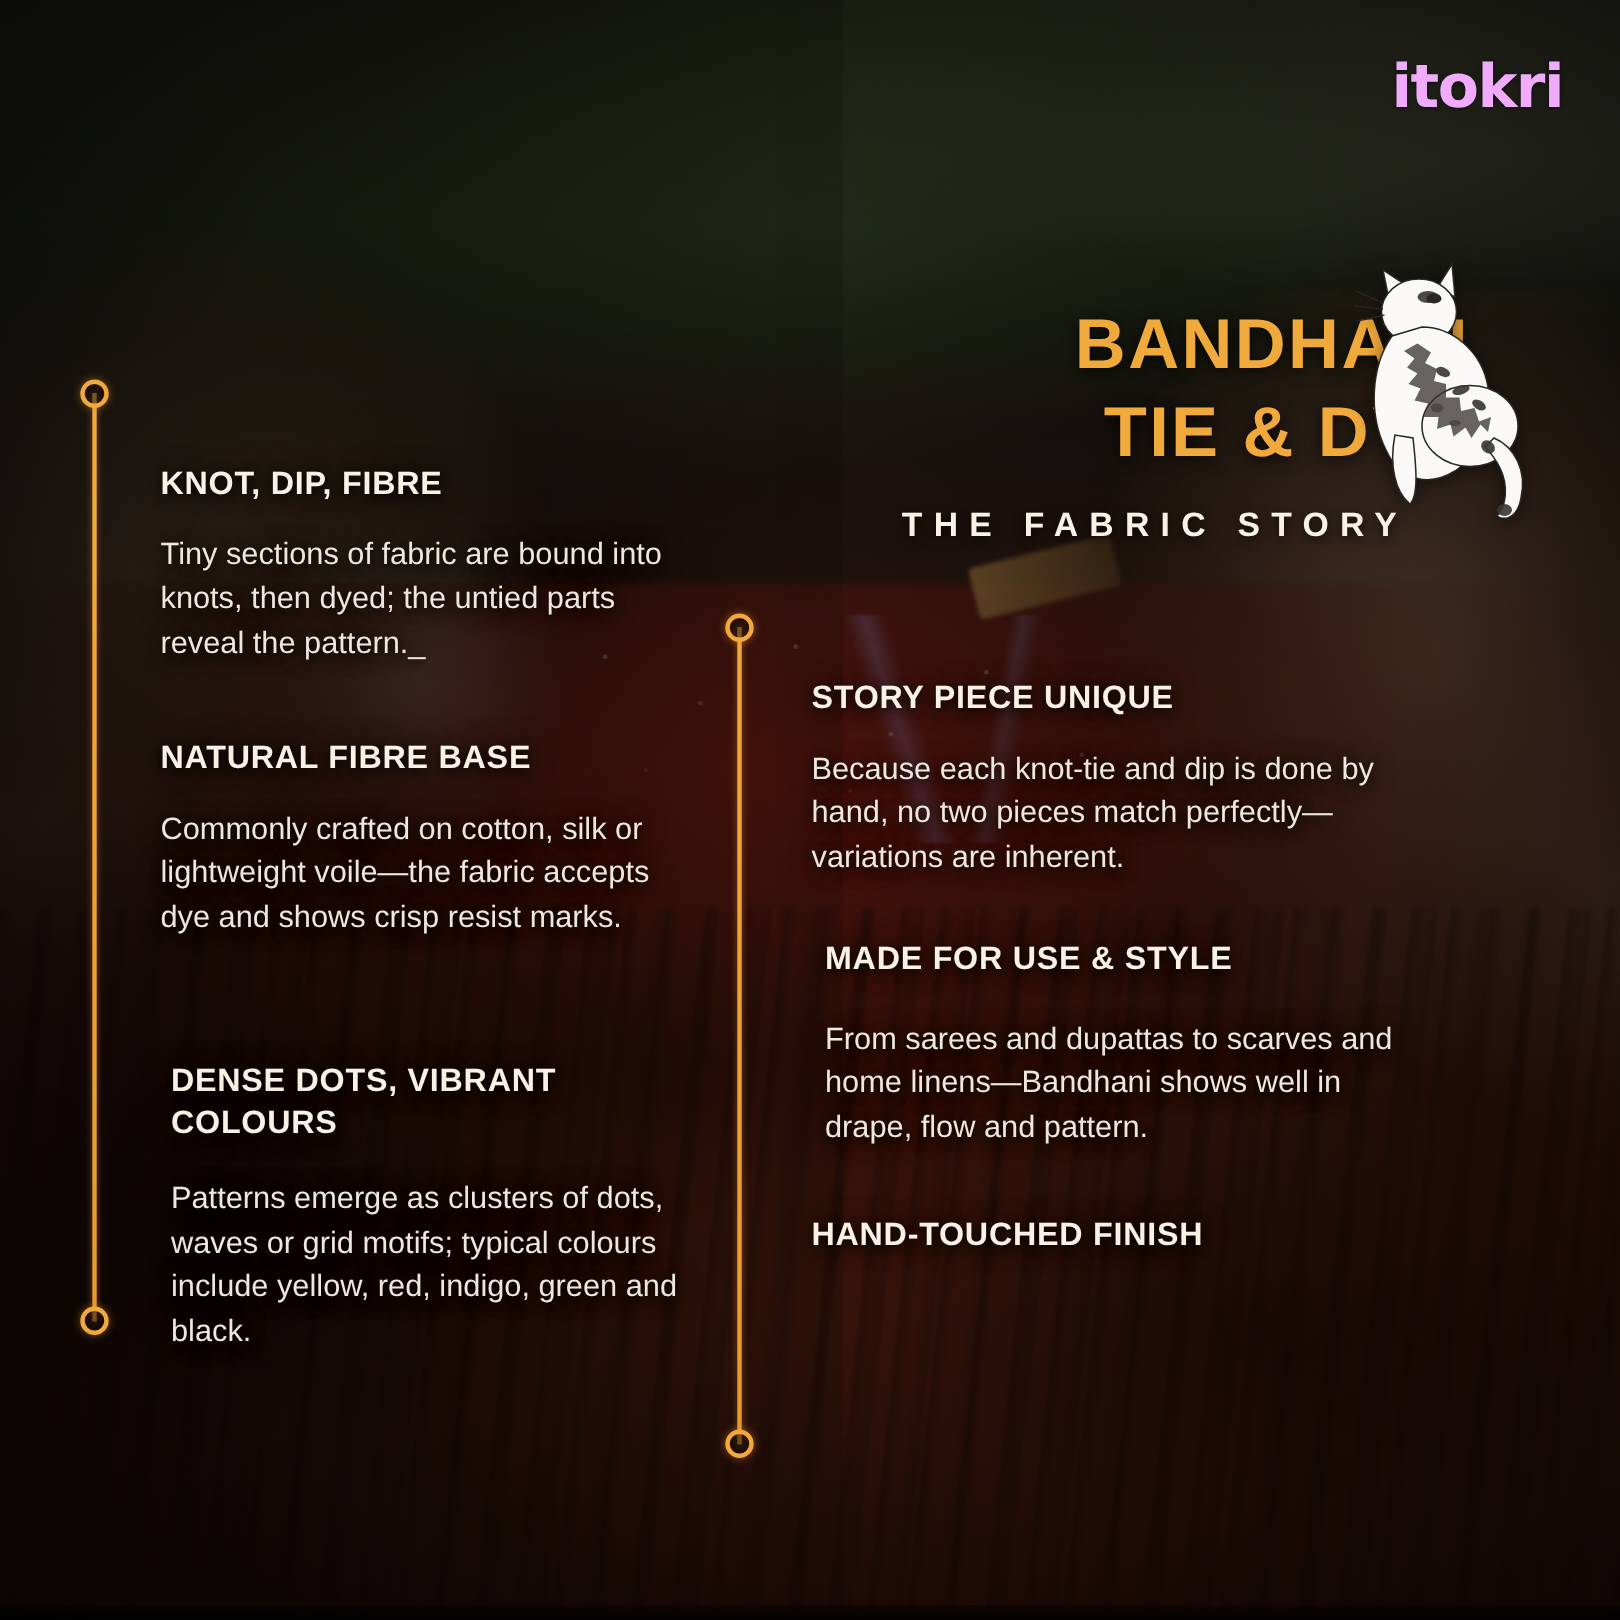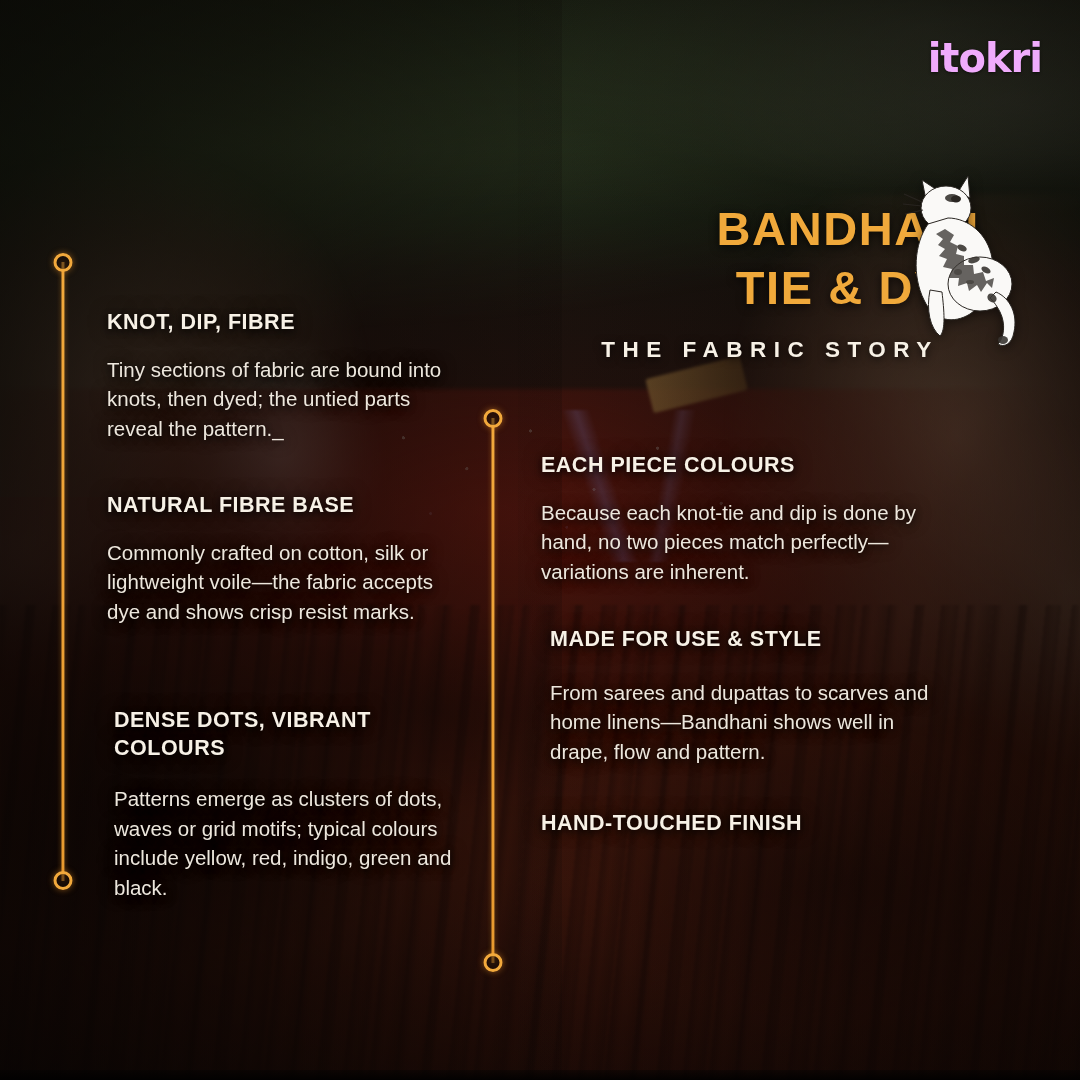--- a/index.html
+++ b/index.html
@@ -337,21 +337,21 @@
       <h3>NATURAL FIBRE BASE</h3>
       <p>Commonly crafted on cotton, silk or lightweight voile—the fabric accepts dye and shows crisp resist marks.</p>
     </div>
 
     <div class="block b-l3">
       <h3>DENSE DOTS, VIBRANT COLOURS</h3>
       <p>Patterns emerge as clusters of dots, waves or grid motifs; typical colours include yellow, red, indigo, green and black.</p>
     </div>
 
     <div class="block b-r1">
-      <h3>EACH PIECE COLOURS</h3>
+      <h3>STORY PIECE UNIQUE</h3>
       <p>Because each knot-tie and dip is done by hand, no two pieces match perfectly—variations are inherent.</p>
     </div>
 
     <div class="block b-r2">
       <h3>MADE FOR USE &amp; STYLE</h3>
       <p>From sarees and dupattas to scarves and home linens—Bandhani shows well in drape, flow and pattern.</p>
     </div>
 
     <div class="block b-r3">
       <h3>HAND-TOUCHED FINISH</h3>

